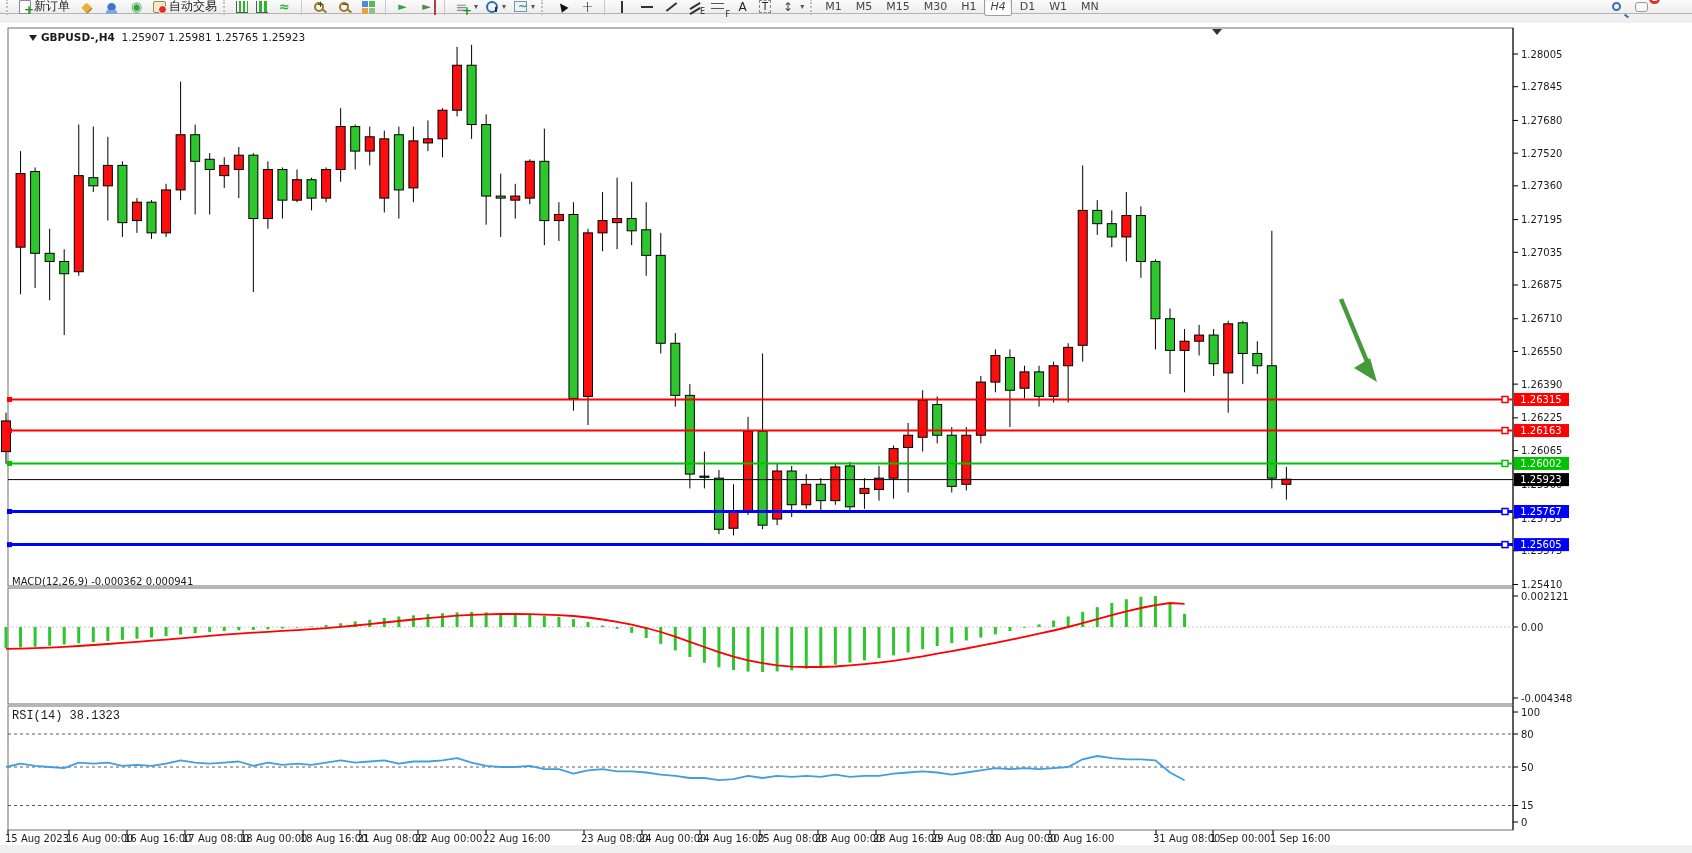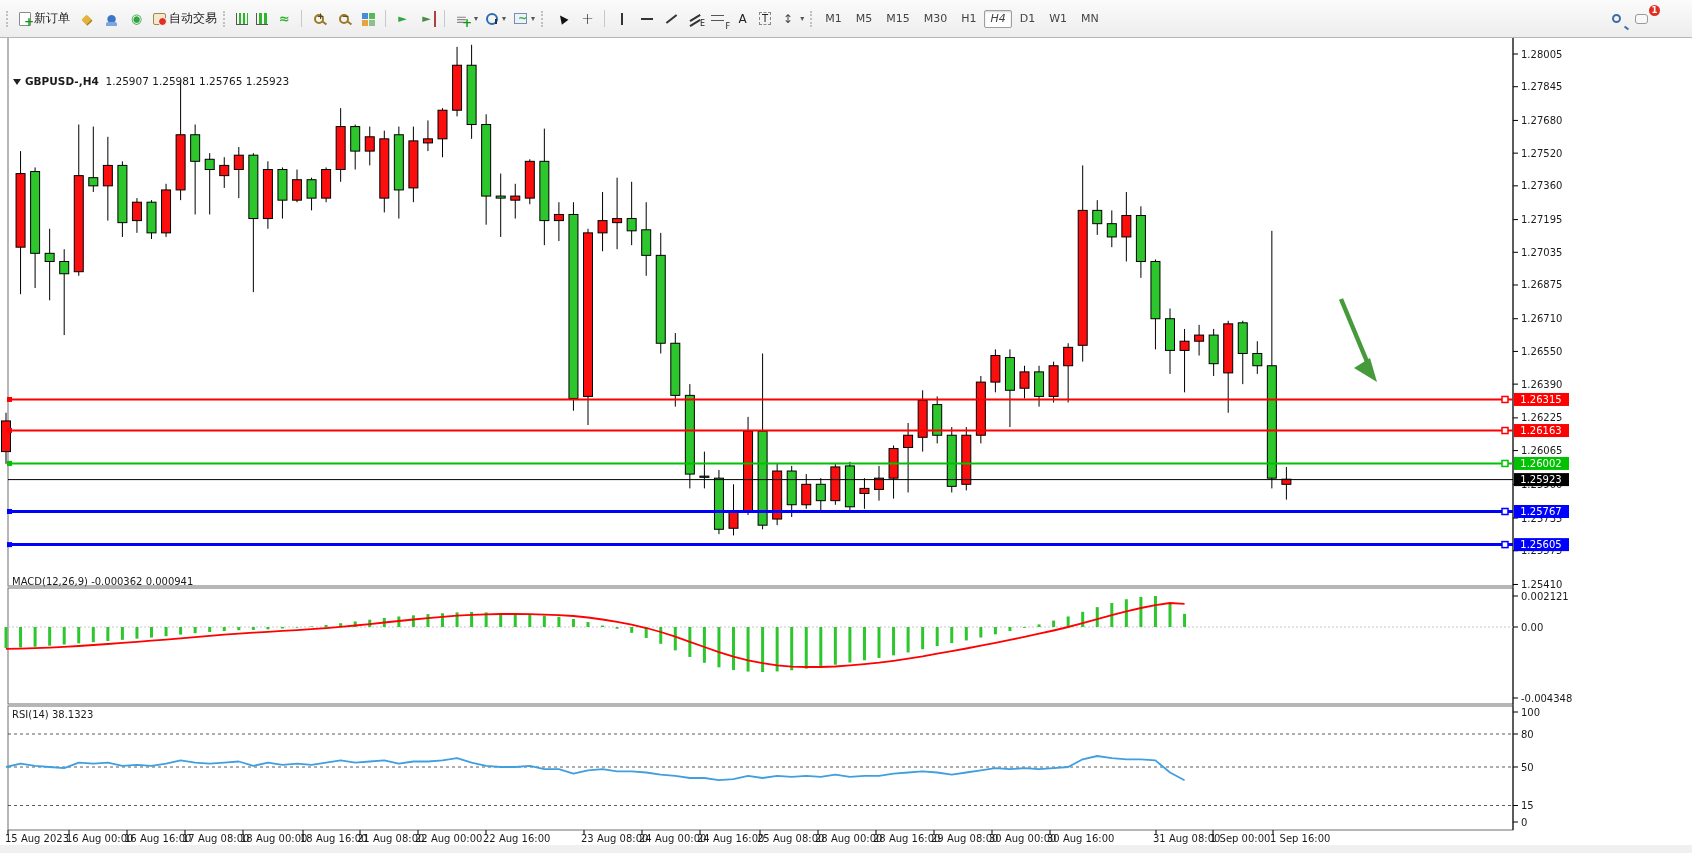--- a/index.html
+++ b/index.html
@@ -1,21 +1,21 @@
 <!DOCTYPE html>
 <html><head>
 <meta charset="utf-8">
 <style>
   * { margin:0; padding:0; box-sizing:border-box; }
   html,body { width:1692px; height:853px; overflow:hidden; background:#f0f0f0;
               font-family:"DejaVu Sans","Liberation Sans",sans-serif; }
   #app { position:relative; width:1692px; height:853px; background:#f0f0f0; }
 
   
-  .toolbar { position:absolute; left:0; top:0; width:1692px; height:38px;
+  .toolbar { position:absolute; left:0; top:0; width:1692px; height:14px;
              background:linear-gradient(#fbfbfb,#ededed); border-bottom:1px solid #b5b5b5;
              display:flex; align-items:center; padding:0 4px; z-index:5; }
   .tgrip { width:5px; height:16px; border-left:2px dotted #c0c0c0; margin:0 4px 0 2px; }
   .tsep  { width:1px; height:17px; background:#c9c9c9; margin:0 4px; }
   .tbtn  { height:20px; display:inline-flex; align-items:center; gap:3px; padding:0 3px;
            border:1px solid transparent; border-radius:2px; font-size:12px; color:#222;
            cursor:default; white-space:nowrap; }
   .tf    { height:18px; padding:0 5px; font-size:11px; color:#444; border:1px solid transparent; }
   .tf.active { background:#fff; border:1px solid #9e9e9e; box-shadow:inset 0 1px 2px rgba(0,0,0,.18);font-style:italic; }
   .tcaret{ font-size:8px; color:#555; margin-left:1px; }
@@ -621,19 +621,19 @@
       <line x1="8" y1="544.6079999999959" x2="1513" y2="544.6079999999959" stroke="#0000FF" stroke-width="3"></line>
       <rect x="7" y="542.1079999999959" width="5" height="5" fill="#0000FF"></rect>
       <rect x="1502" y="541.6079999999959" width="6" height="6" fill="#fff" stroke="#0000FF" stroke-width="1.5"></rect>
       <rect x="1514" y="538.1079999999959" width="55" height="13" fill="#0000FF"></rect>
       <text x="1541" y="548.1079999999959" font-size="10" fill="#fff" font-family="&quot;DejaVu Sans&quot;,&quot;Liberation Sans&quot;,sans-serif" text-anchor="middle">1.25605</text>
       <line x1="1341" y1="299" x2="1368" y2="364" stroke="#479A3C" stroke-width="4.5"></line>
       <polygon points="1377,382 1370,358 1354,368" fill="#479A3C"></polygon>
       <polygon points="1212,29 1222,29 1217,35" fill="#333"></polygon>
     </svg>
 
-  <div class="overlay" style="left:13px; top:31px;margin-top:44px;">
+  <div class="overlay" style="left:29px; top:31px;">
     <span class="title-tri"></span><span class="t-sym">GBPUSD-,H4</span>&nbsp;
     <span>1.25907 1.25981 1.25765 1.25923</span>
   </div>
   <div class="overlay" style="left:12px; top:576px; font-size:10px;">MACD(12,26,9) -0.000362 0.000941</div>
-  <div class="overlay" style="left:12px; top:709px; font-size:10px;">RSI(14) 38.1323</div>
+  <div class="overlay" style="left:12px; top:709px; font-size:12px;font-family:Liberation Mono, monospace;">RSI(14) 38.1323</div>
 </div>
 
 </body></html>

